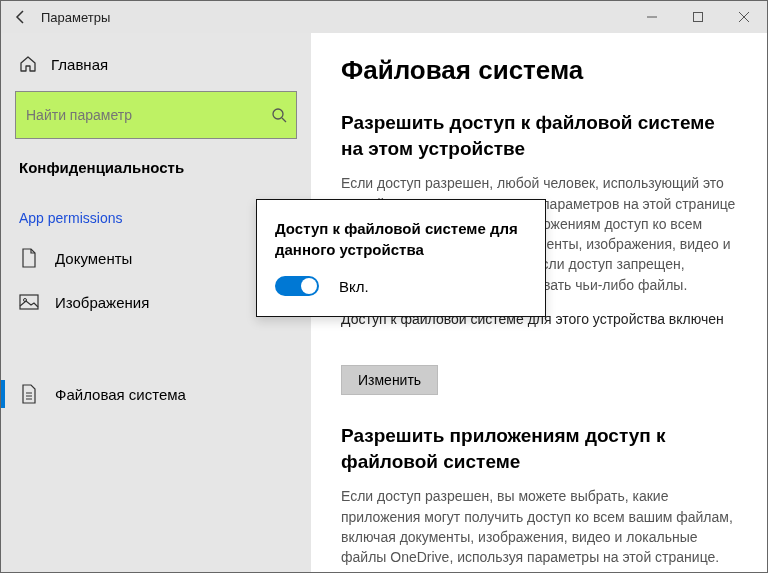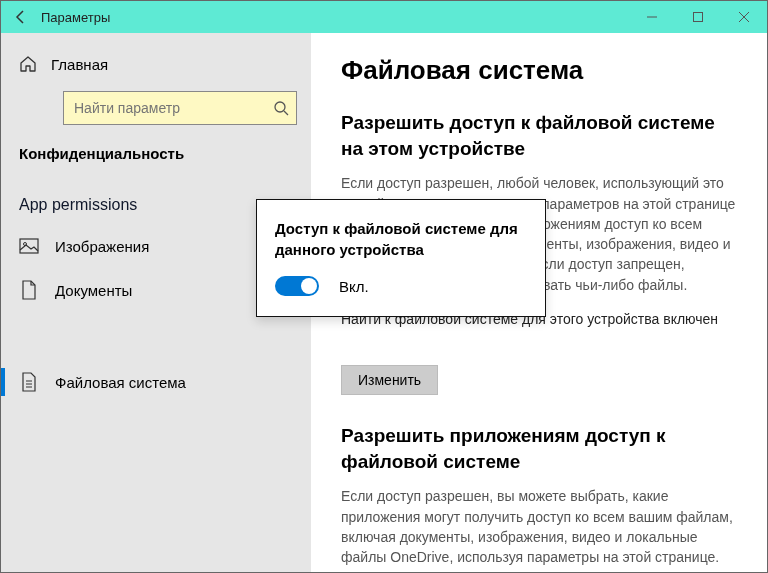--- a/index.html
+++ b/index.html
@@ -1,32 +1,32 @@
 <!DOCTYPE html>
 <html><head>
 <meta charset="utf-8">
 <style>
   * { box-sizing: border-box; margin: 0; padding: 0; }
   html, body { width: 768px; height: 573px; font-family: "Segoe UI", Arial, sans-serif; overflow: hidden; }
   .window { width: 768px; height: 573px; background: #fff; border: 1px solid #666; position: relative; }
-  .titlebar { height: 32px; display: flex; align-items: center; background: #5eead4; }
+  .titlebar { height: 32px; display: flex; align-items: center; background: #e5e5e5; }
   .titlebar .back { width: 40px; height: 32px; display: flex; align-items: center; justify-content: center; color: #333; font-size: 18px; cursor: pointer;}
   .titlebar .title { font-size: 13px; color: #222; }
   .titlebar .spacer { flex: 1; }
   .titlebar .winbtn { width: 46px; height: 32px; display: flex; align-items: center; justify-content: center; color: #555; font-size: 11px; cursor:pointer;}
   .body { display: flex; height: calc(100% - 32px); }
   .sidebar { width: 310px; background: #e6e6e6; padding: 12px 0 0 0; }
   .home { display: flex; align-items: center; gap: 14px; padding: 10px 18px; font-size: 15px; cursor:pointer;}
   .home .hicon { width: 18px; height: 18px; display: inline-flex; align-items:center; justify-content:center;}
   .searchwrap { padding: 8px 14px 4px 14px; }
-  .search { display: flex; align-items: center; border: 1px solid #888; height: 34px; background: #fef9c3; margin-left: 48px; }
+  .search { display: flex; align-items: center; border: 1px solid #888; height: 48px; background: #bef264; }
   .search input { flex: 1; border: none; background: transparent; padding: 0 10px; font-size: 14px; outline: none; color: #333; }
   .search .sicon { width: 34px; display:flex; align-items:center; justify-content:center; color:#555;}
   .cat { padding: 16px 18px 8px 18px; font-size: 15px; font-weight: 600; }
-  .subhead { padding: 26px 18px 10px 18px; font-size: 16px; color: #0f172a; }
+  .subhead { padding: 26px 18px 10px 18px; font-size: 14px; color: #1d4ed8; }
   .items { }
   .item { display: flex; align-items: center; gap: 16px; padding: 12px 18px; font-size: 15px; cursor:pointer; position:relative;}
   .item .iicon { width: 20px; height: 20px; display:inline-flex; align-items:center; justify-content:center; color:#333;}
   .item.active::before { content:""; position:absolute; left:0; top:8px; bottom:8px; width:4px; background:#0078d4;}
   .gap { height: 48px; }
   .main { flex: 1; padding: 22px 30px 0 30px; overflow: hidden; }
   .h1 { font-size: 26px; font-weight: 600; margin-bottom: 24px; }
   .h2 { font-size: 19px; font-weight: 700; margin-bottom: 12px; line-height:1.35;}
   .para { font-size: 14px; color: #555; line-height: 1.45; margin-bottom: 16px; }
   .status { font-size: 14px; color: #222; margin-bottom: 12px; }
@@ -88,57 +88,57 @@
                 <line x1="11" y1="11" x2="15" y2="15" stroke="#555" stroke-width="1.3"></line>
               </svg>
           </span>
         </div>
       </div>
       <div class="cat">Конфиденциальность</div>
       <div class="subhead">App permissions</div>
       <div class="items">
         <div class="item">
           <span class="iicon">
+            <svg width="18" height="20" viewBox="0 0 18 20">
+                <path d="M3 1 H11 L15 5 V19 H3 Z" stroke="#333" stroke-width="1.2" fill="none"></path>
+                <path d="M11 1 V5 H15" stroke="#333" stroke-width="1.2" fill="none"></path>
+              </svg>
+          </span>
+          <span>Документы</span>
+        </div>
+        <div class="item">
+          <span class="iicon">
             <svg width="20" height="16" viewBox="0 0 20 16">
                 <rect x="1" y="1" width="18" height="14" stroke="#333" stroke-width="1.2" fill="none"></rect>
                 <circle cx="6" cy="6" r="1.5" stroke="#333" stroke-width="1" fill="none"></circle>
                 <path d="M1 12 L7 7 L12 11 L15 9 L19 13" stroke="#333" stroke-width="1.2" fill="none"></path>
               </svg>
           </span>
           <span>Изображения</span>
-        </div>
-        <div class="item">
-          <span class="iicon">
-            <svg width="18" height="20" viewBox="0 0 18 20">
-                <path d="M3 1 H11 L15 5 V19 H3 Z" stroke="#333" stroke-width="1.2" fill="none"></path>
-                <path d="M11 1 V5 H15" stroke="#333" stroke-width="1.2" fill="none"></path>
-              </svg>
-          </span>
-          <span>Документы</span>
         </div>
         <div class="gap"></div>
         <div class="item active">
           <span class="iicon">
             <svg width="18" height="20" viewBox="0 0 18 20">
                 <path d="M3 1 H11 L15 5 V19 H3 Z" stroke="#333" stroke-width="1.2" fill="none"></path>
                 <line x1="6" y1="9" x2="12" y2="9" stroke="#333" stroke-width="1"></line>
                 <line x1="6" y1="12" x2="12" y2="12" stroke="#333" stroke-width="1"></line>
                 <line x1="6" y1="15" x2="12" y2="15" stroke="#333" stroke-width="1"></line>
               </svg>
           </span>
           <span>Файловая система</span>
         </div>
       </div>
     </div>
 
     <div class="main">
       <div class="h1">Файловая система</div>
       <div class="h2">Разрешить доступ к файловой системе на этом устройстве</div>
       <div class="para">Если доступ разрешен, любой человек, использующий это устройство, может с помощью параметров на этой странице разрешить или запретить приложениям доступ ко всем вашим файлам, включая документы, изображения, видео и локальные файлы OneDrive. Если доступ запрещен, приложения не могут использовать чьи-либо файлы.</div>
-      <div class="status">Найти к файловой системе для этого устройства включен</div>
+      <div class="status">Доступ к файловой системе для этого устройства включен</div>
       <div class="btn">Изменить</div>
       <div class="h2">Разрешить приложениям доступ к файловой системе</div>
       <div class="para">Если доступ разрешен, вы можете выбрать, какие приложения могут получить доступ ко всем вашим файлам, включая документы, изображения, видео и локальные файлы OneDrive, используя параметры на этой странице. Если доступ запрещен, приложения не могут получить доступ к файловой системе.</div>
     </div>
   </div>
 
   <div class="popup">
     <div class="ptitle">Доступ к файловой системе для данного устройства</div>
     <div class="toggle-row">
       <div class="toggle">

